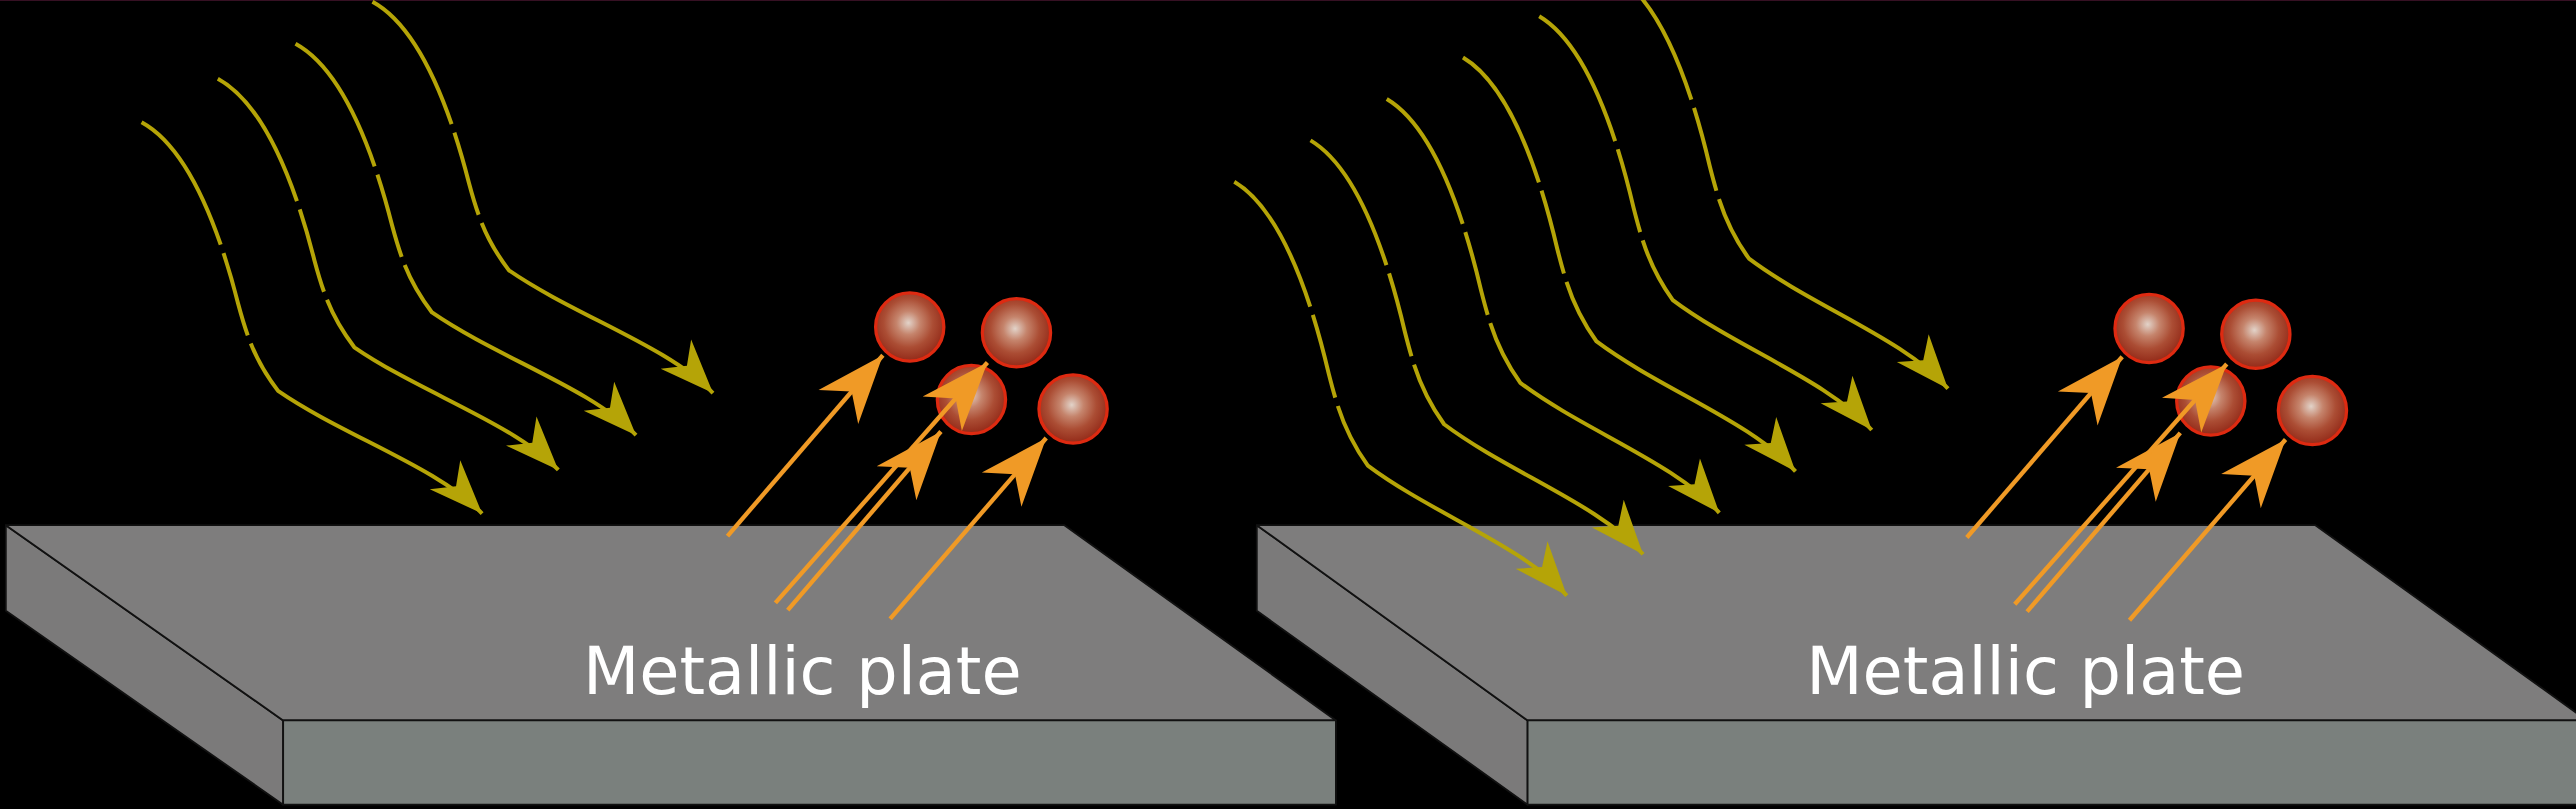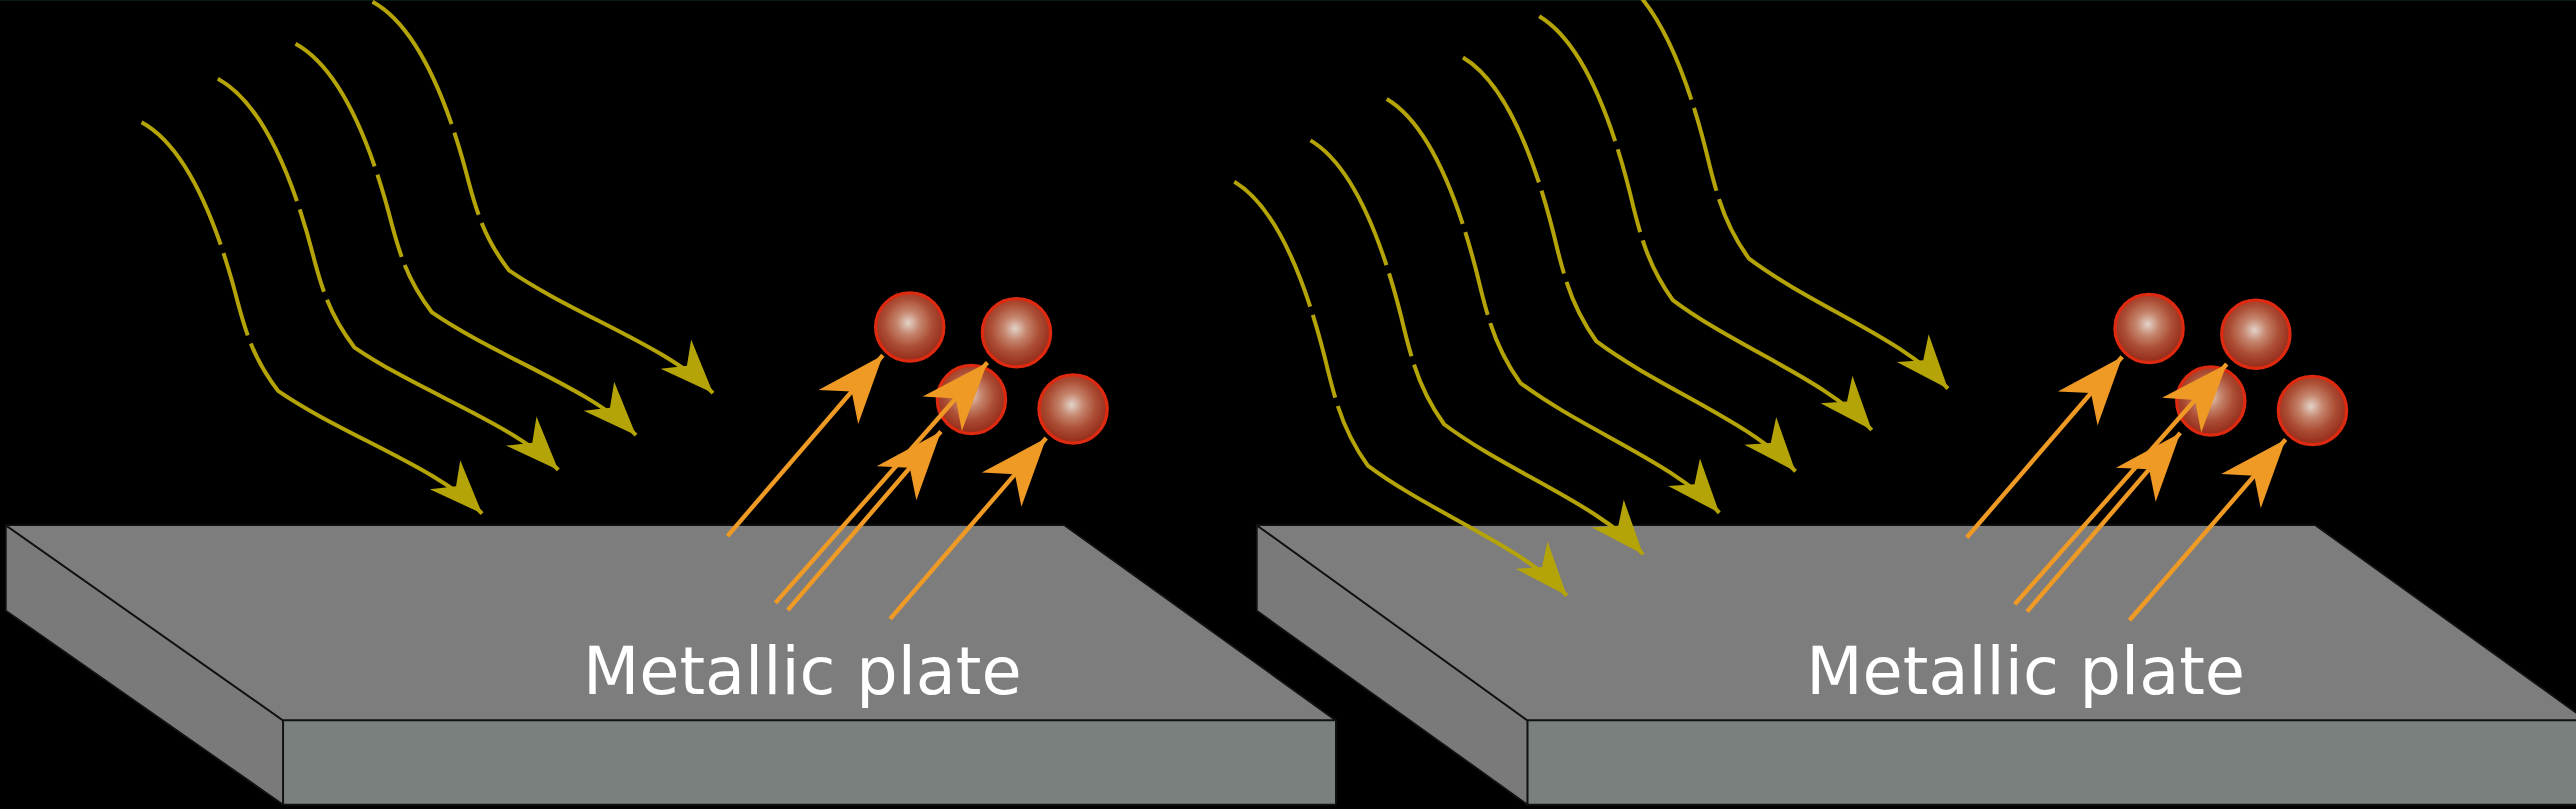--- a/index.html
+++ b/index.html
@@ -8,21 +8,21 @@
     background: #000;
     width: 2576px;
     height: 810px;
     overflow: hidden;
     font-family: "DejaVu Sans", "Liberation Sans", sans-serif;
   }
   #stage {
     position: relative;
     width: 2576px;
     height: 568px;
-    background: #15803d;
+    background: #ec4899;
     text-align: center;
   }
   svg { display: block; }
   text.plate-label {
     font-family: "DejaVu Sans", "Liberation Sans", sans-serif;
     font-size: 90px;
     fill: #ffffff;
   }
 </style>
 </head>

